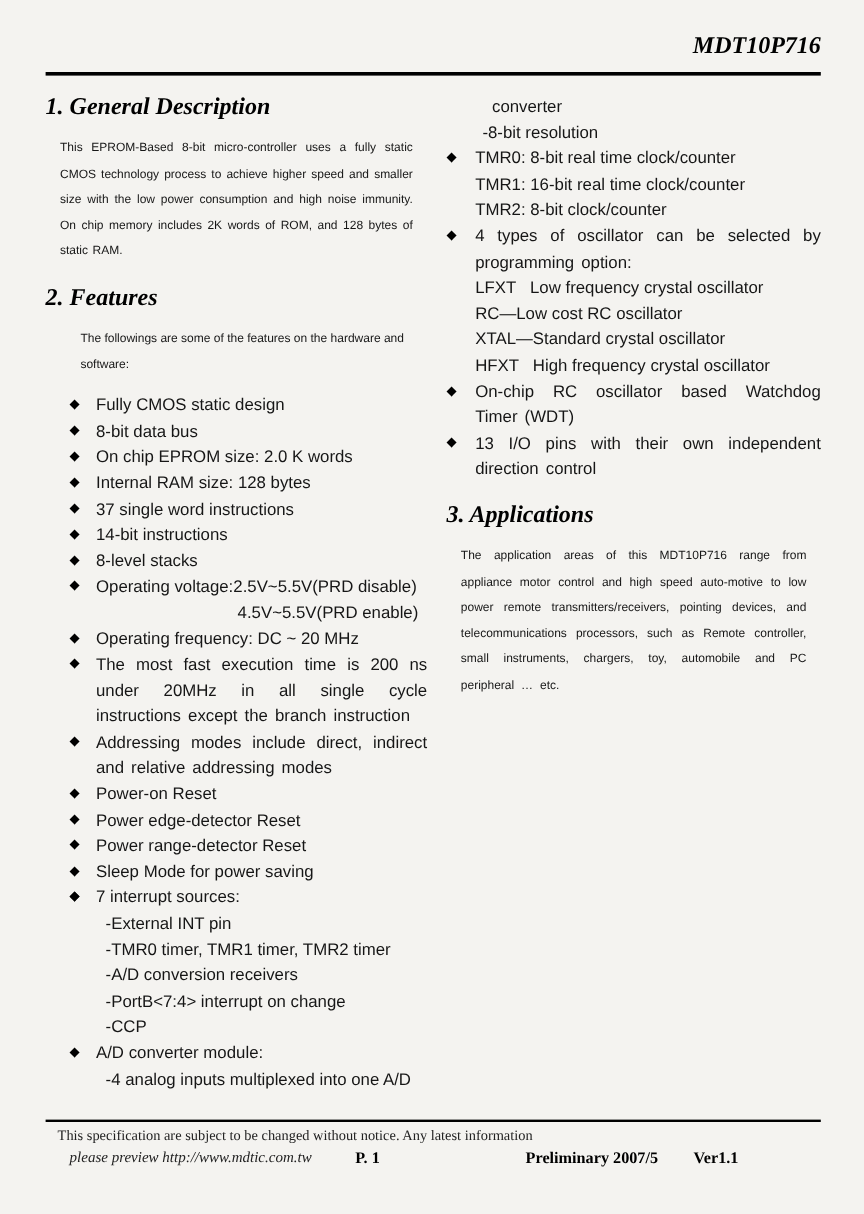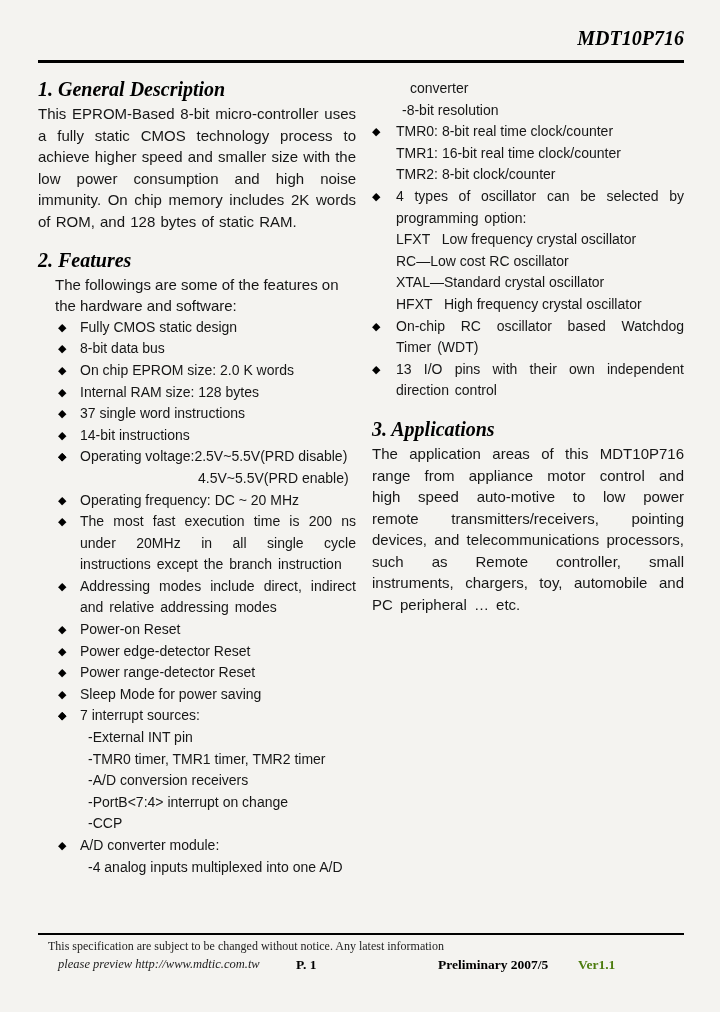--- a/index.html
+++ b/index.html
@@ -18,21 +18,21 @@
   .rule-top{position:absolute;top:60px;left:38px;right:36px;border-top:3px solid #000;}
   .columns{position:absolute;top:78px;left:38px;width:646px;display:flex;gap:16px;}
   .col-left{width:318px;}
   .col-right{width:312px;}
   .sec{
     font-family:"Liberation Serif","DejaVu Serif",serif;
     font-style:italic;font-weight:bold;font-size:20px;line-height:23px;
     margin:0 0 2px 0;color:#000;
   }
   .sec.gap{margin-top:16px;}
-  p.body{font-size:15px;line-height:21.6px;margin:0;}
+  p.body{font-size:10px;line-height:21.6px;margin:12px;}
   .just{text-align:justify;}
   .ws1{word-spacing:1px;}
   .ws2{word-spacing:2px;}
   .ws3{word-spacing:3px;}
   .intro{padding-left:17px;}
   .flist{list-style:none;margin:0;padding:0;font-size:14px;line-height:21.6px;}
   .fitem{position:relative;}
   .col-left .fitem{padding-left:42px;}
   .col-left .fitem .bullet{left:20px;}
   .col-right .fitem{padding-left:24px;}
@@ -49,21 +49,21 @@
   .rule-bottom{border-top:2px solid #000;margin-bottom:3px;}
   .notice{
     font-family:"Liberation Serif","DejaVu Serif",serif;
     font-size:12px;line-height:16px;margin-left:10px;color:#222;
   }
   .footrow{position:relative;height:20px;margin-top:3px;font-size:13.5px;}
   .footrow span{font-family:"Liberation Serif","DejaVu Serif",serif;}
   .f-url{position:absolute;left:20px;font-style:italic;font-size:12.5px;font-weight:normal;color:#222;}
   .f-page{position:absolute;left:258px;font-weight:bold;color:#000;}
   .f-prelim{position:absolute;left:400px;font-weight:bold;color:#000;}
-  .f-ver{position:absolute;left:540px;font-weight:bold;color:#4d7c0f;}
+  .f-ver{position:absolute;left:540px;font-weight:bold;color:#000000;}
 </style>
 </head>
 <body>
 
 <div class="page">
 
   <div class="brand">MDT10P716</div>
   <div class="rule-top"></div>
 
   <div class="columns">
@@ -94,20 +94,21 @@
           <li class="fitem">
             <span class="bullet">◆</span>
             <div class="ftext">37 single word instructions</div>
           </li>
           <li class="fitem">
             <span class="bullet">◆</span>
             <div class="ftext">14-bit instructions</div>
           </li>
           <li class="fitem">
             <span class="bullet">◆</span>
+            <div class="ftext">8-level stacks</div>
           </li>
           <li class="fitem">
             <span class="bullet">◆</span>
             <div class="ftext">Operating voltage:2.5V~5.5V(PRD disable)</div>
             <div class="fsub sub-voltage">4.5V~5.5V(PRD enable)</div>
           </li>
           <li class="fitem">
             <span class="bullet">◆</span>
             <div class="ftext">Operating frequency: DC ~ 20 MHz</div>
           </li>

